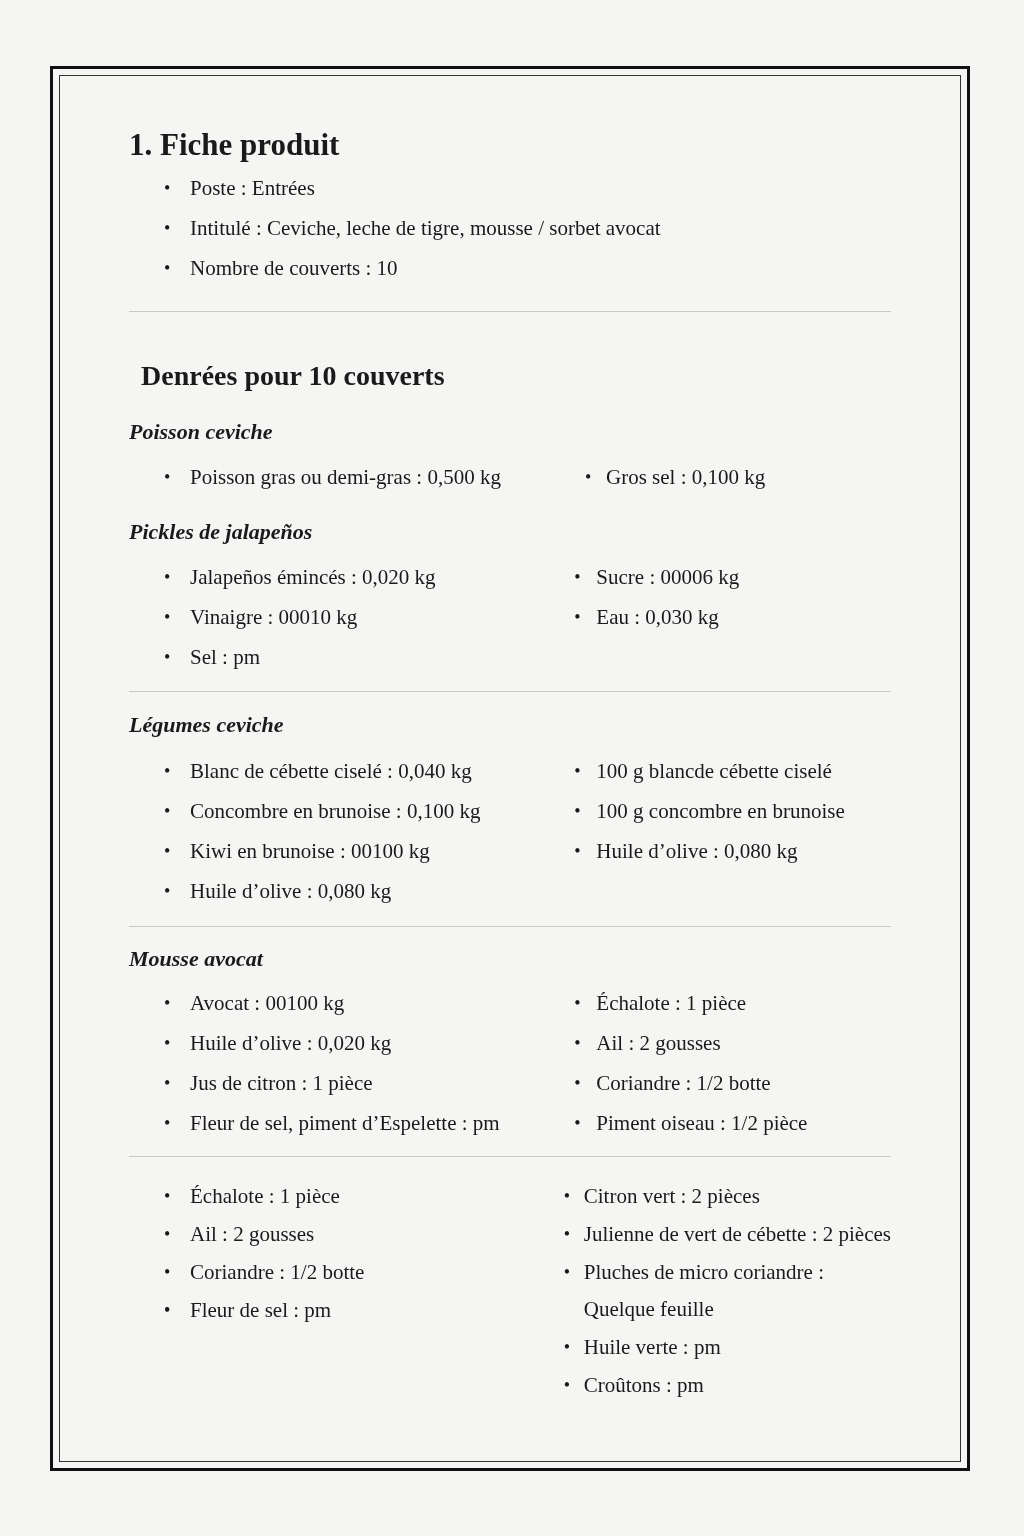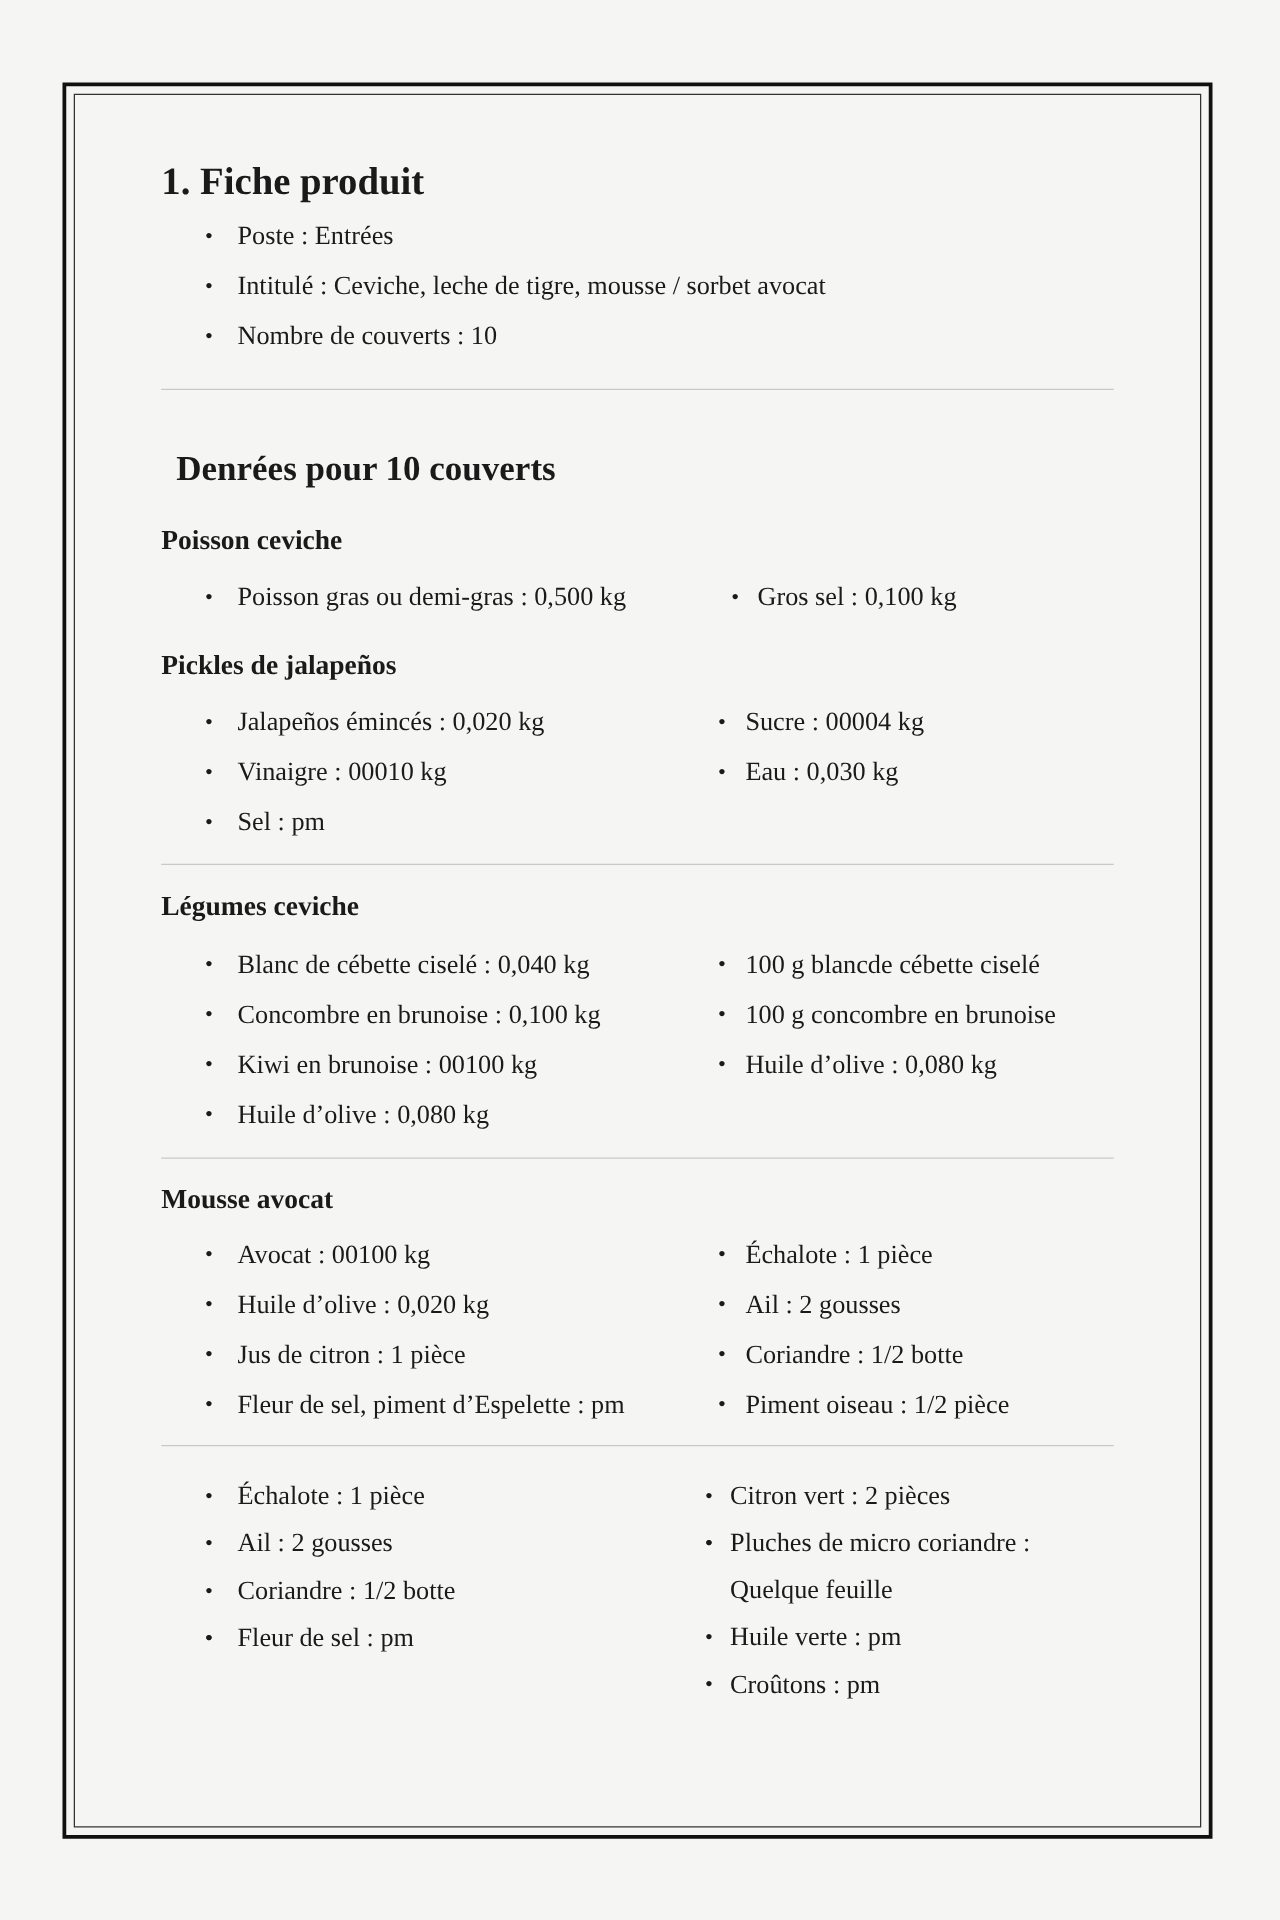--- a/index.html
+++ b/index.html
@@ -24,21 +24,21 @@
     .content {
       position: absolute; left: 129px; top: 122px; width: 762px;
     }
     h1 {
       font-size: 31px; font-weight: bold; margin: 0; line-height: 46px;
     }
     h2 {
       font-size: 28px; font-weight: bold; margin: 12px; line-height: 42px;
     }
     h3 {
-      font-size: 22px; font-weight: bold; margin: 0; line-height: 34px;
+      font-size: 22px; font-weight: bold; margin: 0; line-height: 34px; font-style: italic;
     }
     ul { list-style: none; margin: 0; padding: 0; }
     li {
       font-size: 21px; line-height: 40px; position: relative;
       padding-left: 61px; white-space: nowrap;
     }
     li .bullet {
       position: absolute; left: 35px; top: 0; font-size: 18px;
     }
     .fiche li { line-height: 40px; }
@@ -89,21 +89,21 @@
 
   <h3>Pickles de jalapeños</h3>
   <div style="height:8px"></div>
   <div class="twocol">
     <ul class="col">
       <li><span class="bullet">•</span><span>Jalapeños émincés : 0,020 kg</span></li>
       <li><span class="bullet">•</span><span>Vinaigre : 00010 kg</span></li>
       <li><span class="bullet">•</span><span>Sel : pm</span></li>
     </ul>
     <ul class="col right">
-      <li><span class="bullet">•</span><span>Sucre : 00004 kg</span></li>
+      <li><span class="bullet">•</span><span>Sucre : 00006 kg</span></li>
       <li><span class="bullet">•</span><span>Eau : 0,030 kg</span></li>
     </ul>
   </div>
   <div style="height:14px"></div>
   <hr class="sep">
   <div style="height:16px"></div>
 
   <h3>Légumes ceviche</h3>
   <div style="height:9px"></div>
   <div class="twocol">
@@ -147,21 +147,21 @@
   <div class="twocol">
     <ul class="col">
       <li style="line-height:38px"><span class="bullet">•</span><span>Échalote : 1 pièce</span></li>
       <li style="line-height:38px"><span class="bullet">•</span><span>Ail : 2 gousses</span></li>
       <li style="line-height:38px"><span class="bullet">•</span><span>Coriandre : 1/2 botte</span></li>
       <li style="line-height:38px"><span class="bullet">•</span></li>
       <li style="line-height:38px"><span class="bullet">•</span><span>Fleur de sel : pm</span></li>
     </ul>
     <ul class="col right" style="width:380px">
       <li style="line-height:38px; padding-left:55px"><span class="bullet">•</span><span>Citron vert : 2 pièces</span></li>
-      <li style="line-height:38px; padding-left:55px"><span class="bullet">•</span></li>
+      <li style="line-height:38px; padding-left:55px"><span class="bullet">•</span><span>Julienne de vert de cébette : 2 pièces</span></li>
       <li style="line-height:38px; padding-left:55px"><span class="bullet">•</span><span>Pluches de micro coriandre :</span></li>
       <div class="wrapcont" style="padding-left:55px">Quelque feuille</div>
       <li style="line-height:38px; padding-left:55px"><span class="bullet">•</span><span>Huile verte : pm</span></li>
       <li style="line-height:38px; padding-left:55px"><span class="bullet">•</span><span>Croûtons : pm</span></li>
     </ul>
   </div>
 
 </div>
 
 </body></html>

